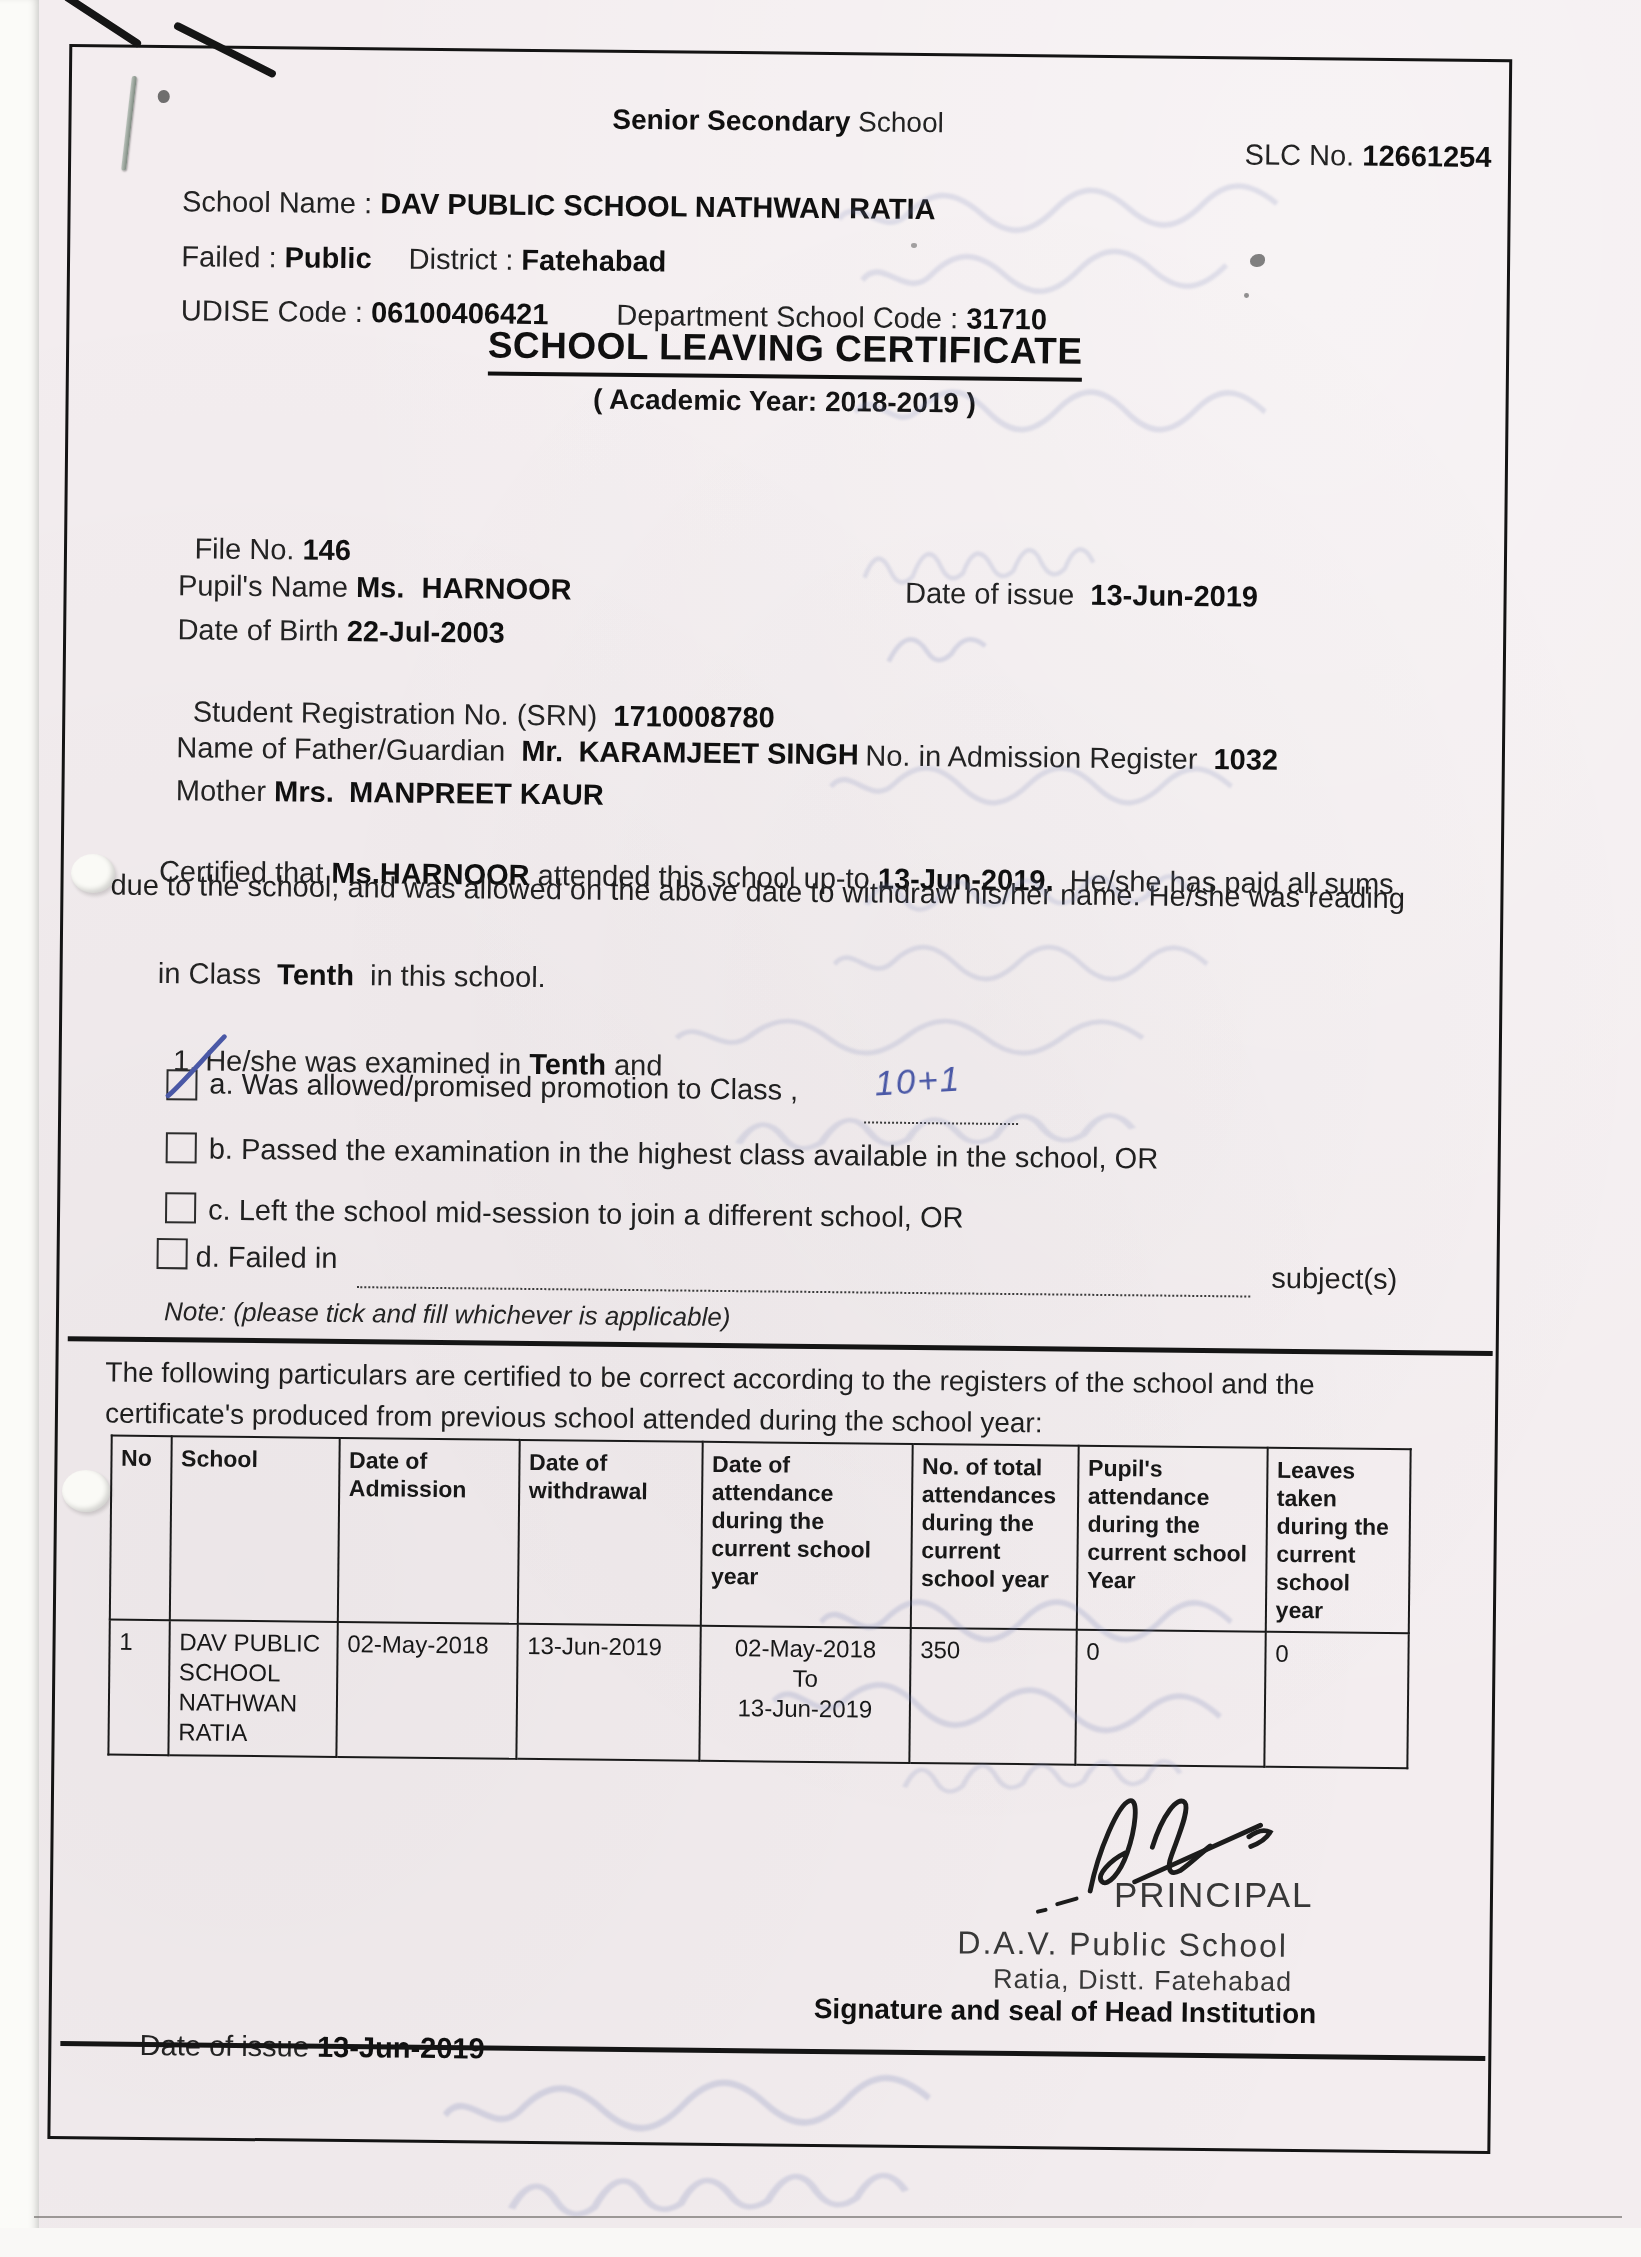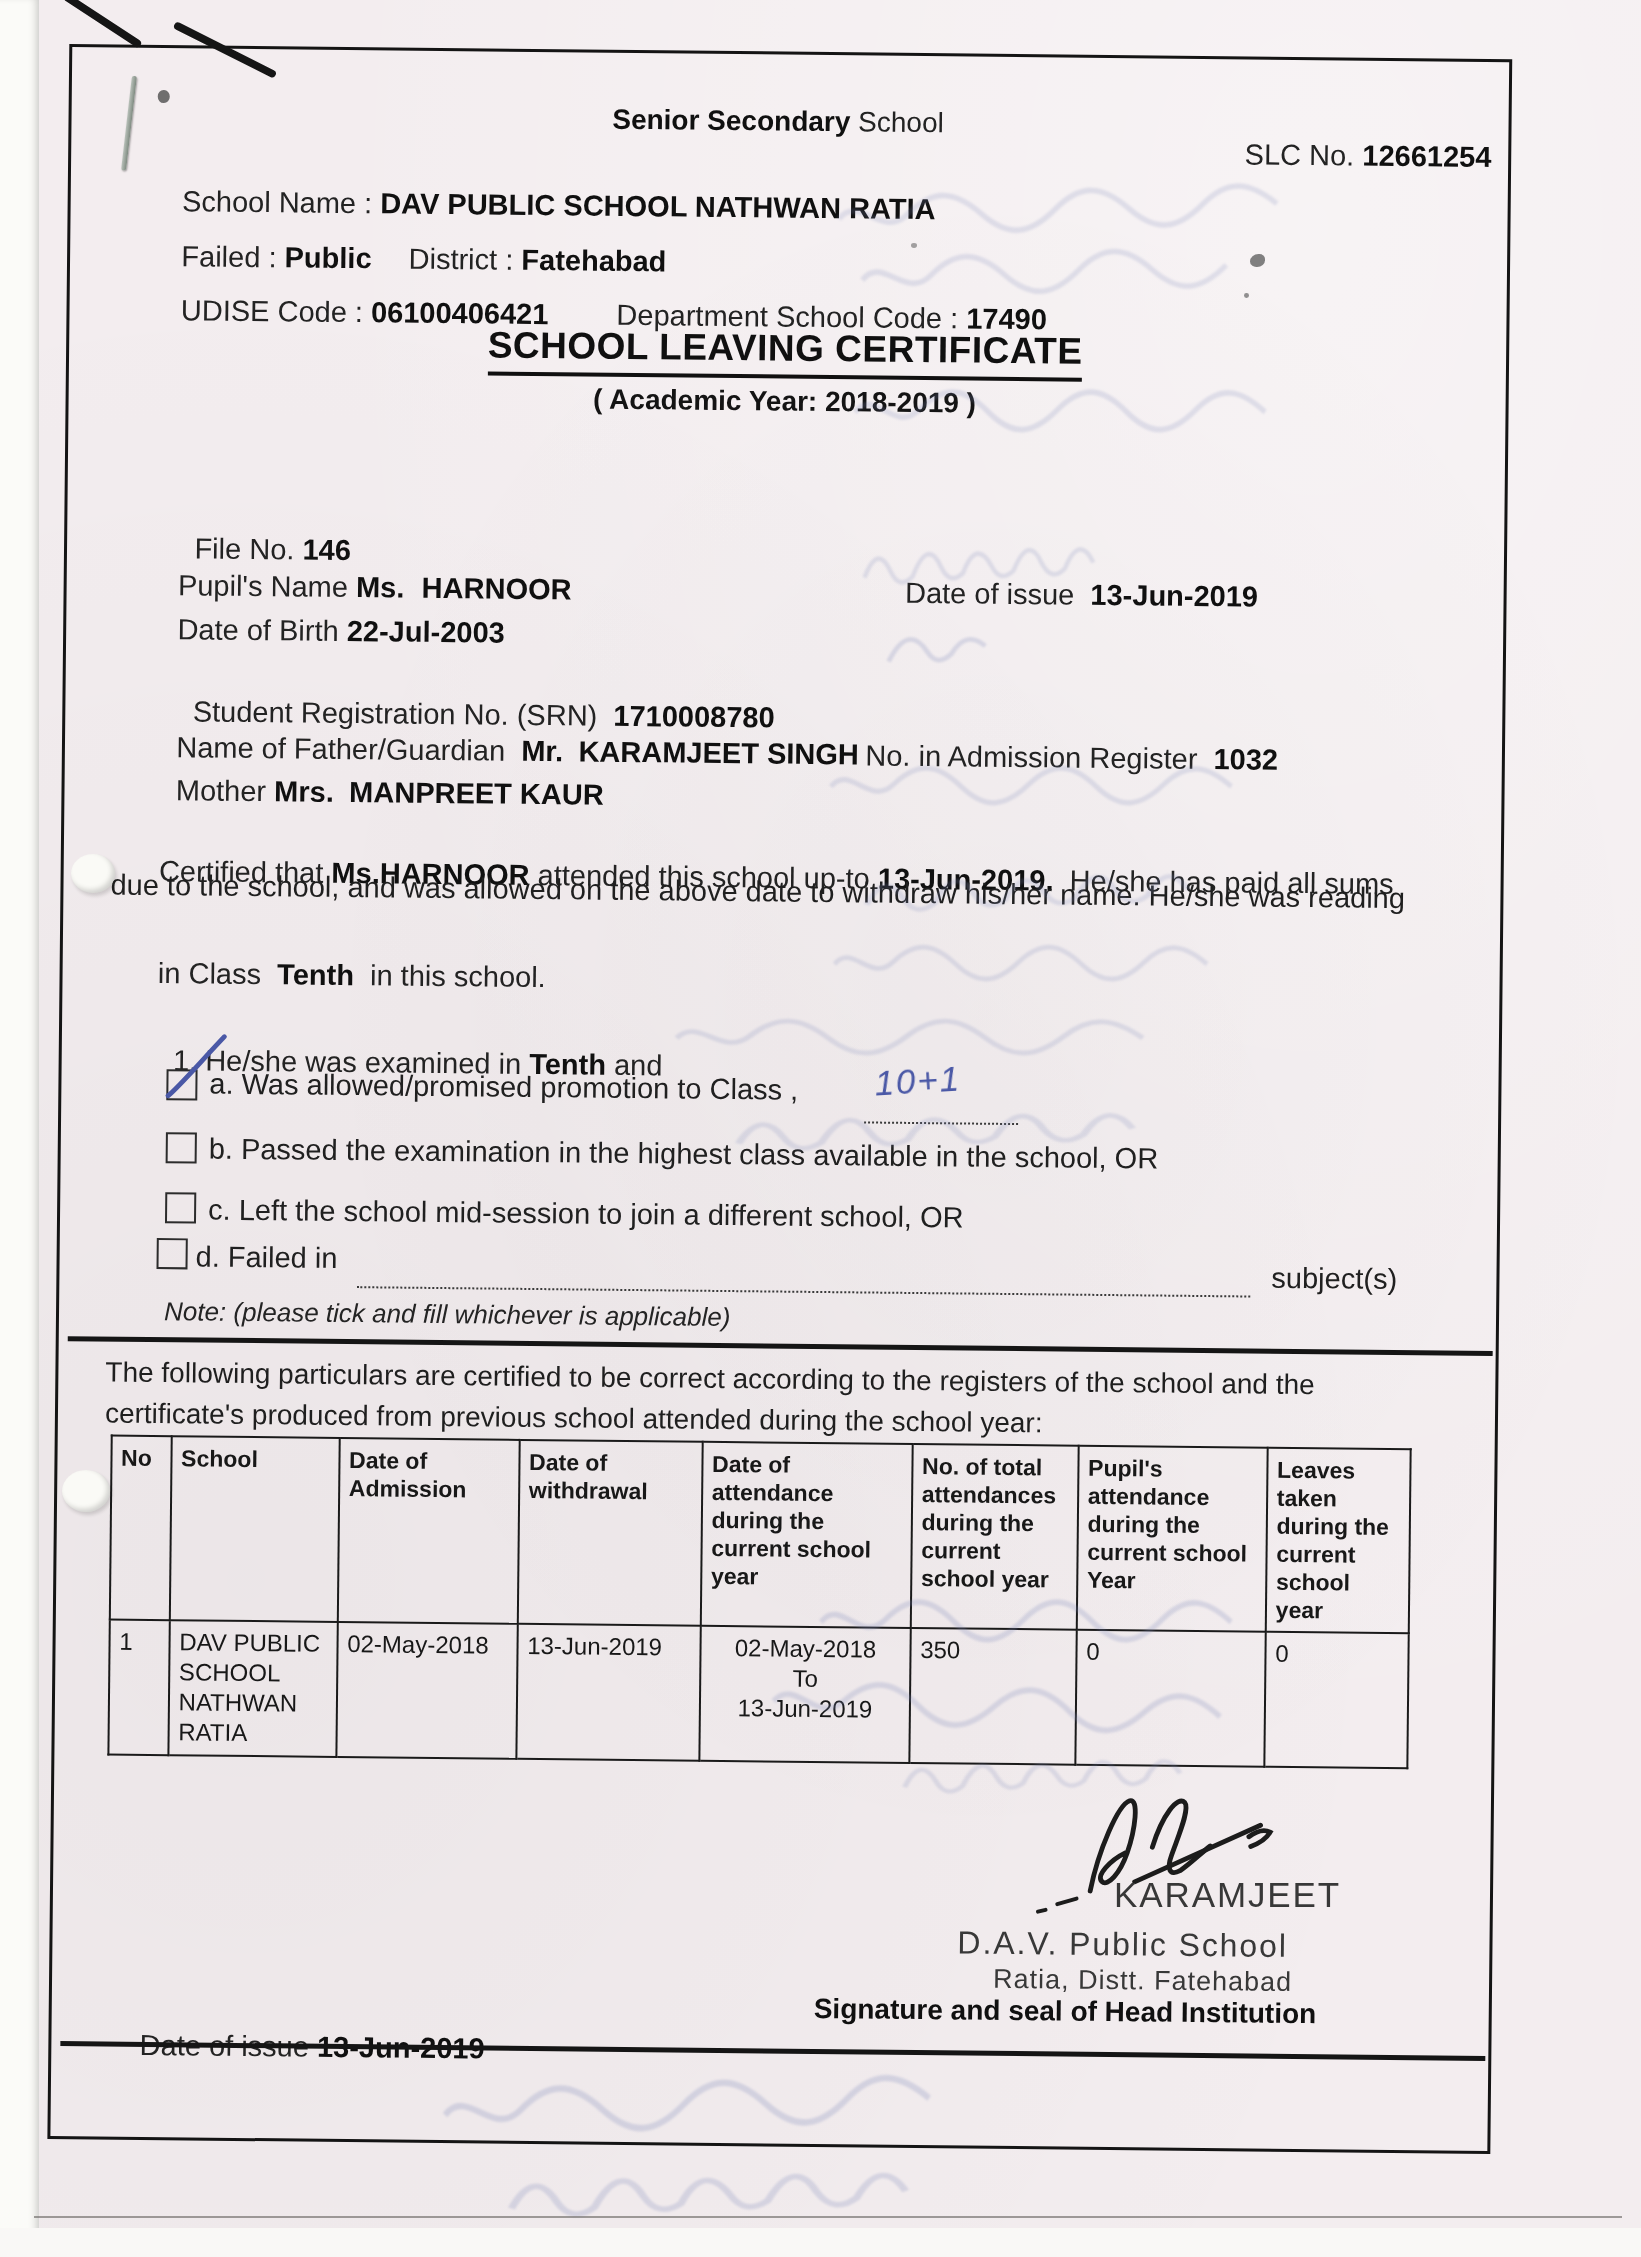--- a/index.html
+++ b/index.html
@@ -71,21 +71,21 @@
       <span class="b">Senior Secondary</span><span class="lab"> School</span>
     </div>
 
     <div class="row" style="top:153px;left:124px;">
       <span class="lab">School Name : </span><span class="b">DAV PUBLIC SCHOOL NATHWAN RATIA</span>
     </div>
     <div class="row" style="top:208px;left:124px;">
       <span class="lab">Failed : </span><span class="b">Public</span><span class="lab" style="margin-left:37px;">District : </span><span class="b">Fatehabad</span>
     </div>
     <div class="row" style="top:262px;left:124px;">
-      <span class="lab">UDISE Code : </span><span class="b">06100406421</span><span class="lab" style="margin-left:68px;">Department School Code : </span><span class="b">17490</span>
+      <span class="lab">UDISE Code : </span><span class="b">06100406421</span><span class="lab" style="margin-left:68px;">Department School Code : </span><span class="b">31710</span>
     </div>
 
     <div class="title-wrap">
       <span class="title-main">SCHOOL LEAVING CERTIFICATE</span>
     </div>
     <div class="acad">( Academic Year:  2018-2019 )</div>
 
     <div class="row" style="top:463px;">
       <span class="abs" style="left:124px;">
         <span class="lab">File No. </span><span class="b">146</span>
@@ -206,21 +206,21 @@
         <path d="M62,108 C70,66 90,18 102,14 C112,11 108,44 100,68 C93,89 80,104 74,98 C68,92 82,76 98,68"></path>
         <path d="M126,62 C136,28 152,8 159,15 C165,22 152,52 146,70 C141,84 144,92 155,86 C165,79 176,68 186,60"></path>
         <path d="M108,98 L238,38"></path>
         <path d="M226,50 C234,44 242,42 248,45 C244,52 236,57 228,60"></path>
       </g>
       <g stroke="#1c1c1c" stroke-width="4" fill="none" stroke-linecap="round">
         <path d="M28,122 l20,-6"></path>
           <path d="M8,130 l8,-2"></path>
       </g>
     </svg>
-    <div class="abs stamp" style="left:1122px;top:1871px;font-size:35px;transform:rotate(-.6deg);">KARAMJEET</div>
+    <div class="abs stamp" style="left:1122px;top:1871px;font-size:35px;transform:rotate(-.6deg);">PRINCIPAL</div>
     <div class="abs stamp" style="left:966px;top:1923px;font-size:32px;">D.A.V. Public School</div>
     <div class="abs stamp" style="left:1002px;top:1962px;font-size:27px;letter-spacing:1px;">Ratia, Distt. Fatehabad</div>
     <div class="abs b" style="left:823px;top:1993px;font-size:28px;">Signature and seal of Head Institution</div>
 
     <div class="row" style="top:1997px;left:101px;">
       <span class="lab">Date of issue </span><span class="b">13-Jun-2019</span>
     </div>
 
     <div class="hr" style="left:70px;top:2049px;width:1425px;"></div>
   </div>

